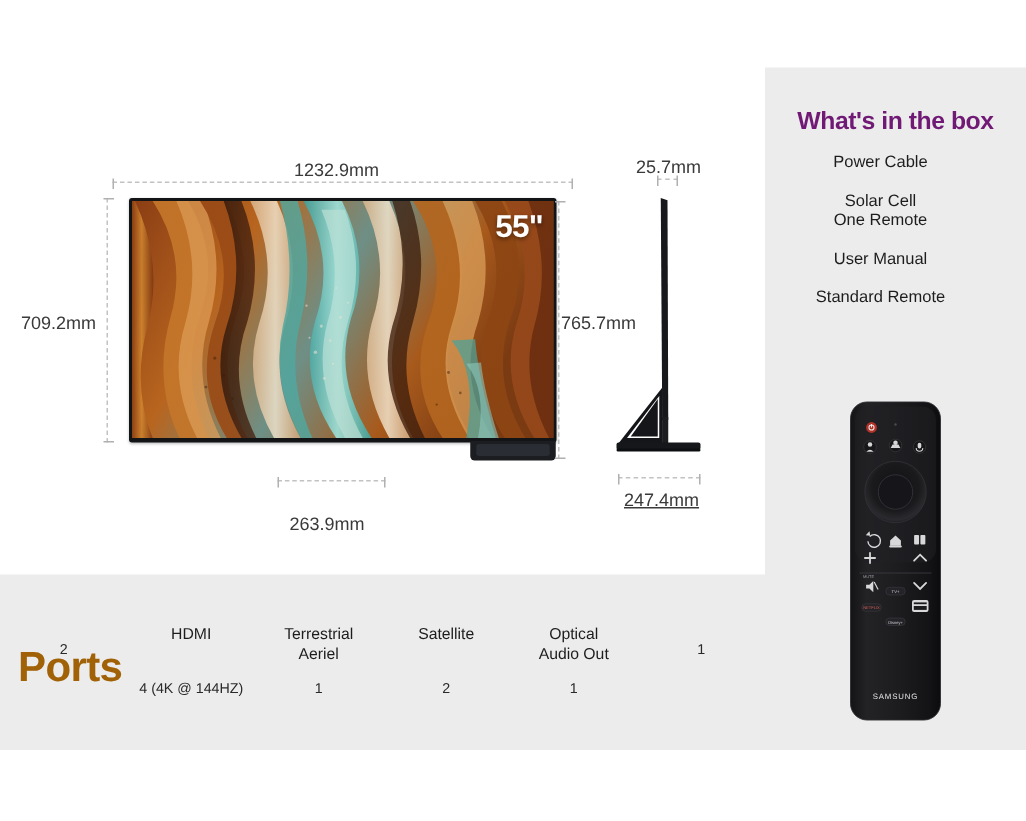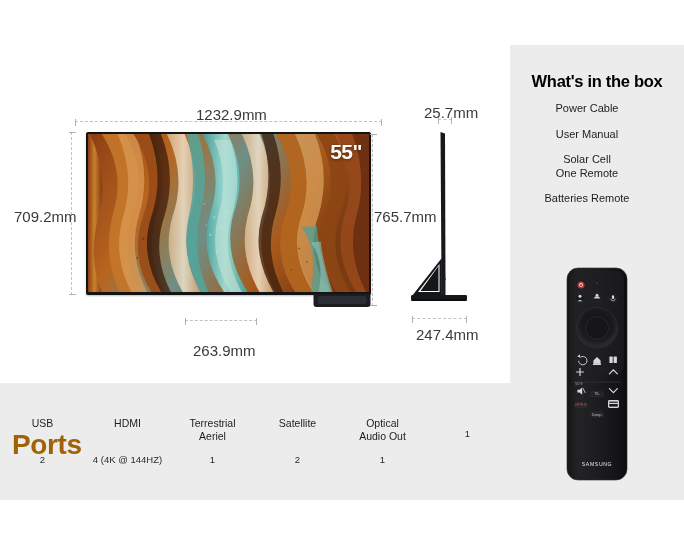--- a/index.html
+++ b/index.html
@@ -28,21 +28,21 @@
   }
   .box-title {
     position: absolute;
     left: 0;
     top: 27px;
     width: 174px;
     text-align: center;
     font-size: 16.5px;
     font-weight: bold;
     letter-spacing: -0.3px;
-    color: #000000;
+    color: #701a75;
   }
   .box-list {
     position: absolute;
     left: 0;
     top: 57px;
     width: 154px;
     text-align: center;
   }
   .box-item {
     font-size: 11px;
@@ -161,21 +161,21 @@
     left: 402px;
     top: 130px;
     width: 80px;
     height: 180px;
   }
   .tv-side svg { display: block; }
 
   
   .dim-text {
     position: absolute;
-    font-size: 15px;
+    font-size: 12px;
     color: #3a3a3a;
     white-space: nowrap;
   }
   .dim-line-h {
     position: absolute;
     height: 1px;
     border-top: 1px dashed #c2c2c2;
   }
   .dim-line-h::before,
   .dim-line-h::after {
@@ -218,28 +218,28 @@
 </head>
 <body>
 
 <div class="box-panel">
   <div class="box-title">What's in the box</div>
   <div class="box-list">
     <div class="box-item">
       <span>Power Cable</span>
     </div>
     <div class="box-item">
-      <span>User Manual</span>
-    </div>
-    <div class="box-item">
       <span>Solar Cell</span>
       <span class="l2">One Remote</span>
     </div>
     <div class="box-item">
-      <span>Batteries Remote</span>
+      <span>User Manual</span>
+    </div>
+    <div class="box-item">
+      <span>Standard Remote</span>
     </div>
   </div>
 </div>
 
 <div class="remote">
   <svg width="62" height="214" viewBox="0 0 62 214" xmlns="http://www.w3.org/2000/svg">
     <defs>
       <linearGradient id="remoteBody" x1="0" y1="0" x2="1" y2="0">
         <stop offset="0" stop-color="#141416"></stop>
         <stop offset="0.18" stop-color="#232326"></stop>
@@ -443,30 +443,27 @@
 <div class="dim-line-h" style="left:185px; top:320px; width:72px;"></div>
 <div class="dim-text" style="left:193px; top:326px;margin-top:16px;">263.9mm</div>
 
 <div class="dim-line-h" style="left:438px; top:119px; width:14px;"></div>
 <div class="dim-text" style="left:424px; top:104px;">25.7mm</div>
 
 <div class="dim-line-v" style="left:372px; top:134px; height:172px;"></div>
 <div class="dim-text" style="left:374px; top:208px;">765.7mm</div>
 
 <div class="dim-line-h" style="left:412px; top:318px; width:55px;"></div>
-<div class="dim-text" style="left:416px; top:326px;">247.4mm</div>
+<div class="dim-text" style="left:416px; top:326px;text-decoration:underline;">247.4mm</div>
 
 <div class="ports-panel">
   <div class="ports-title">Ports</div>
   <div class="ports-grid">
 
     <div class="port-col">
-      <div class="port-label">
-        <span>USB</span>
-      </div>
       <div class="port-value">2</div>
     </div>
 
     <div class="port-col">
       <div class="port-label">
         <span>HDMI</span>
       </div>
       <div class="port-value">4 (4K @ 144HZ)</div>
     </div>
 

